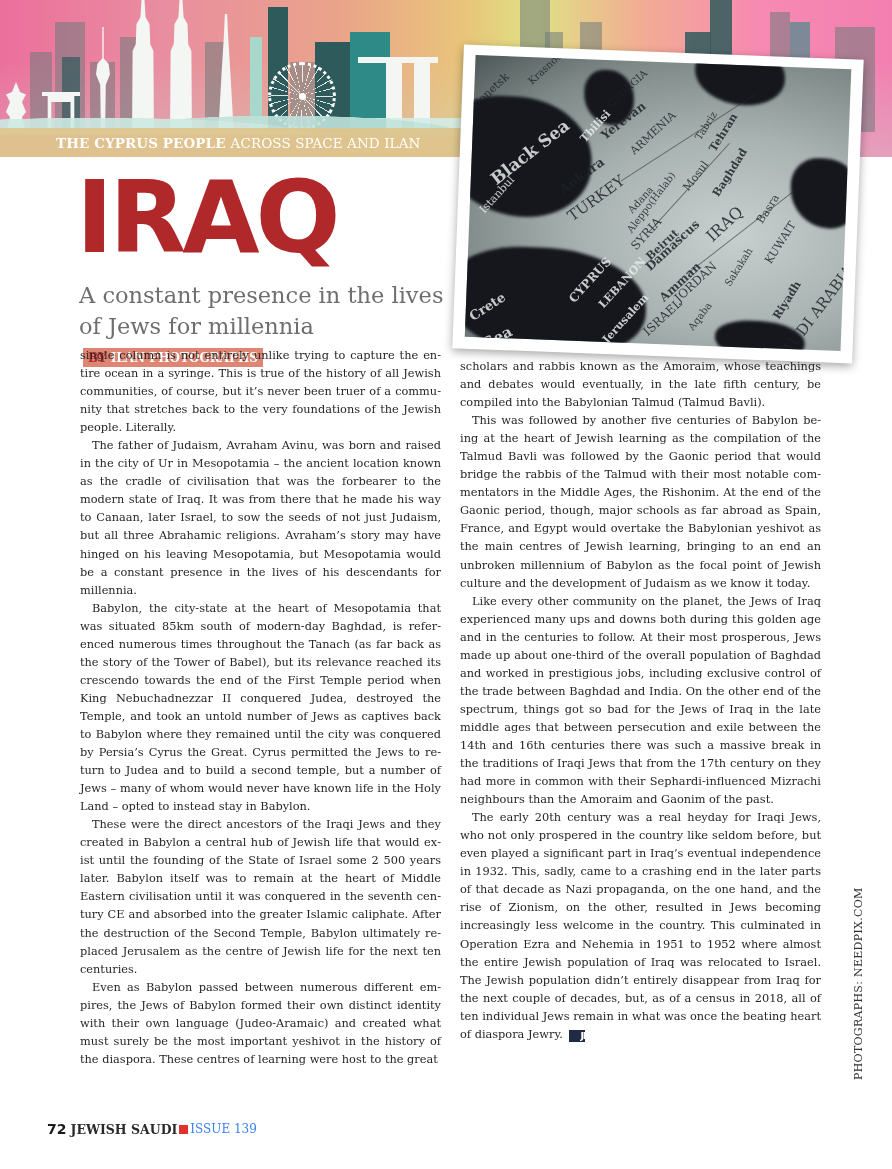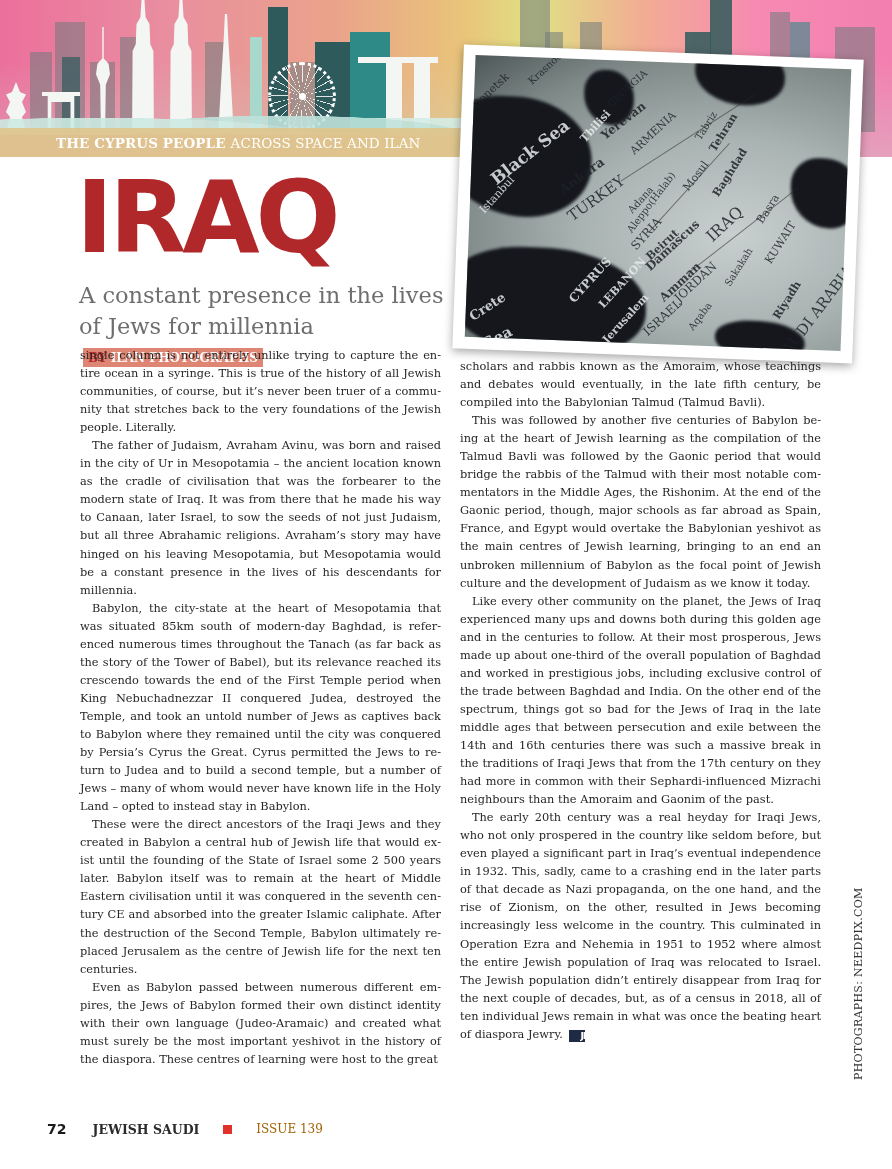--- a/index.html
+++ b/index.html
@@ -101,27 +101,27 @@
     font-family: "DejaVu Sans", sans-serif; font-size: 9px; font-weight: bold; line-height: 12px;
     text-align: center; vertical-align: -1px; margin-left: 2px; letter-spacing: -1px;
   }
 
   
   .credit {
     position: absolute; left: 852px; top: 1080px; transform: rotate(-90deg); transform-origin: left top;
     font-family: "DejaVu Serif", serif; font-size: 11px; color: #333; letter-spacing: 0.3px; white-space: nowrap;
   }
   .folio {
-    position: absolute; left: 47px; top: 1121px; display: flex; align-items: center; gap: 24px;
+    position: absolute; left: 47px; top: 1121px; display: flex; align-items: center; gap: 2px;
     font-family: "DejaVu Serif", serif; font-size: 12px; color: #333;
   }
   .folio .page { font-family: "DejaVu Sans", sans-serif; font-weight: bold; font-size: 14px; color: #1a1a1a; margin-right: 2px; }
   .folio .mag { font-weight: bold; color: #2a2a2a; font-size: 12.5px; }
   .folio .square { width: 9px; height: 9px; background: #e0322a; display: inline-block; }
-  .folio .issue { color: #a16207; }
+  .folio .issue { color: #3b82f6; }
 </style>
 </head>
 <body>
 
 <div class="banner">
   <div class="sky-fade"></div>
 
   <div class="bld grey" style="left:55px;width:30px;height:110px;"></div>
   <div class="bld grey" style="left:30px;width:22px;height:80px;"></div>
   <div class="bld grey" style="left:90px;width:25px;height:70px;"></div>

